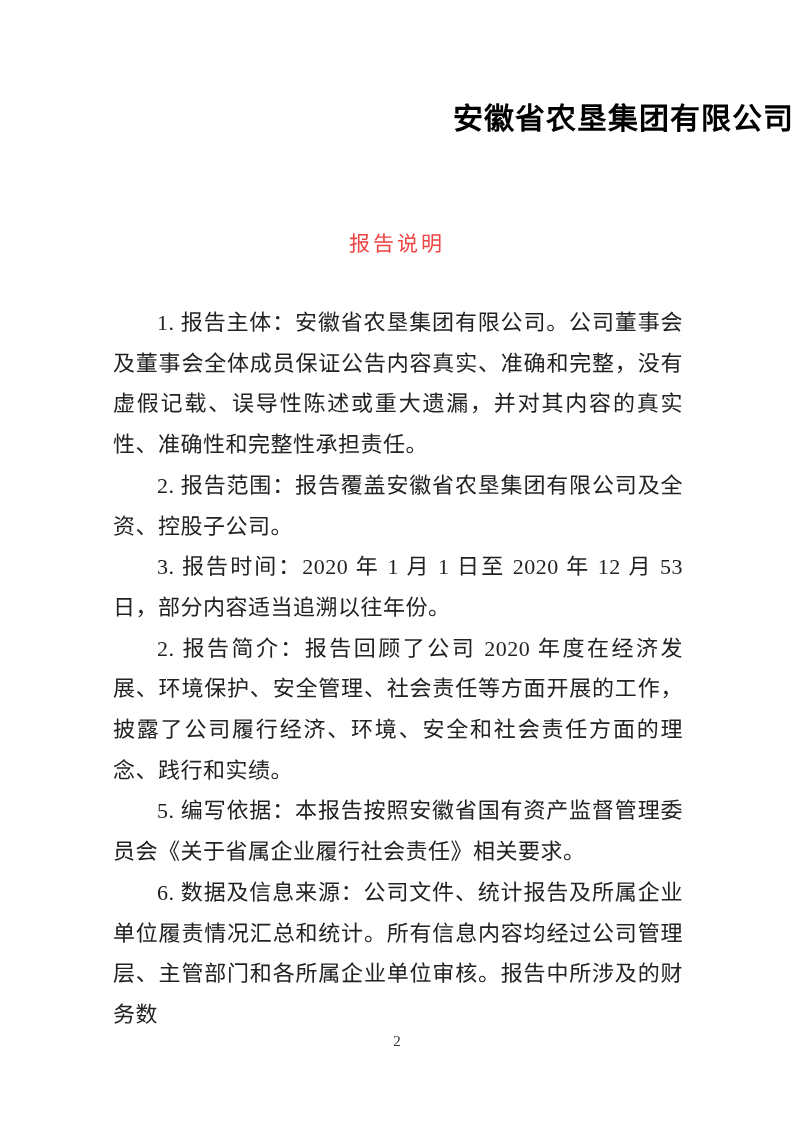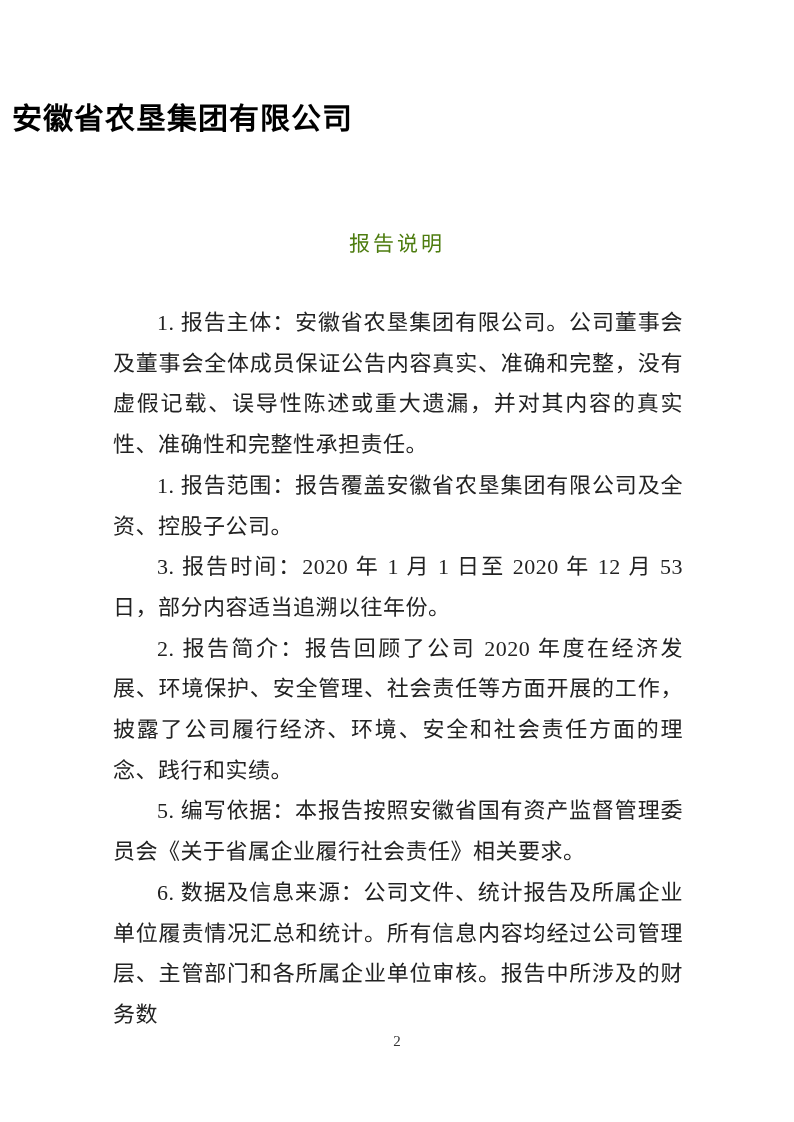--- a/index.html
+++ b/index.html
@@ -19,21 +19,21 @@
     font-family: "Liberation Serif", "DejaVu Serif", serif;
     color: #202020;
   }
 
   
   .title-block {
     position: absolute;
     top: 96px;
     left: 12px;
     right: 0;
-    text-align: left;
+    text-align: right;
   }
   .title-line {
     font-size: 30px;
     font-weight: 700;
     line-height: 46px;
     letter-spacing: 1px;
     color: #000000;
     font-family: "Liberation Serif", "DejaVu Serif", serif;
   }
 
@@ -41,21 +41,21 @@
   .section-heading {
     position: absolute;
     top: 227px;
     left: 0;
     right: 0;
     text-align: center;
     font-family: "Liberation Sans", "DejaVu Sans", sans-serif;
     font-size: 21px;
     font-weight: 400;
     letter-spacing: 3px;
-    color: #4d7c0f;
+    color: #ef4444;
   }
 
   
   .body-text {
     position: absolute;
     top: 303px;
     left: 113px;
     width: 570px;
     font-size: 22px;
     line-height: 40.7px;
@@ -88,21 +88,21 @@
 <div class="page">
 
   <div class="title-block">
     <div class="title-line">安徽省农垦集团有限公司</div>
   </div>
 
   <div class="section-heading">报告说明</div>
 
   <div class="body-text">
     <p>1. 报告主体：安徽省农垦集团有限公司。公司董事会及董事会全体成员保证公告内容真实、准确和完整，没有虚假记载、误导性陈述或重大遗漏，并对其内容的真实性、准确性和完整性承担责任。</p>
-    <p>1. 报告范围：报告覆盖安徽省农垦集团有限公司及全资、控股子公司。</p>
+    <p>2. 报告范围：报告覆盖安徽省农垦集团有限公司及全资、控股子公司。</p>
     <p>3. 报告时间：2020 年 1 月 1 日至 2020 年 12 月 53 日，部分内容适当追溯以往年份。</p>
     <p>2. 报告简介：报告回顾了公司 2020 年度在经济发展、环境保护、安全管理、社会责任等方面开展的工作，披露了公司履行经济、环境、安全和社会责任方面的理念、践行和实绩。</p>
     <p>5. 编写依据：本报告按照安徽省国有资产监督管理委员会《关于省属企业履行社会责任》相关要求。</p>
     <p>6. 数据及信息来源：公司文件、统计报告及所属企业单位履责情况汇总和统计。所有信息内容均经过公司管理层、主管部门和各所属企业单位审核。报告中所涉及的财务数</p>
   </div>
 
   <div class="page-number">2</div>
 
 </div>
 

